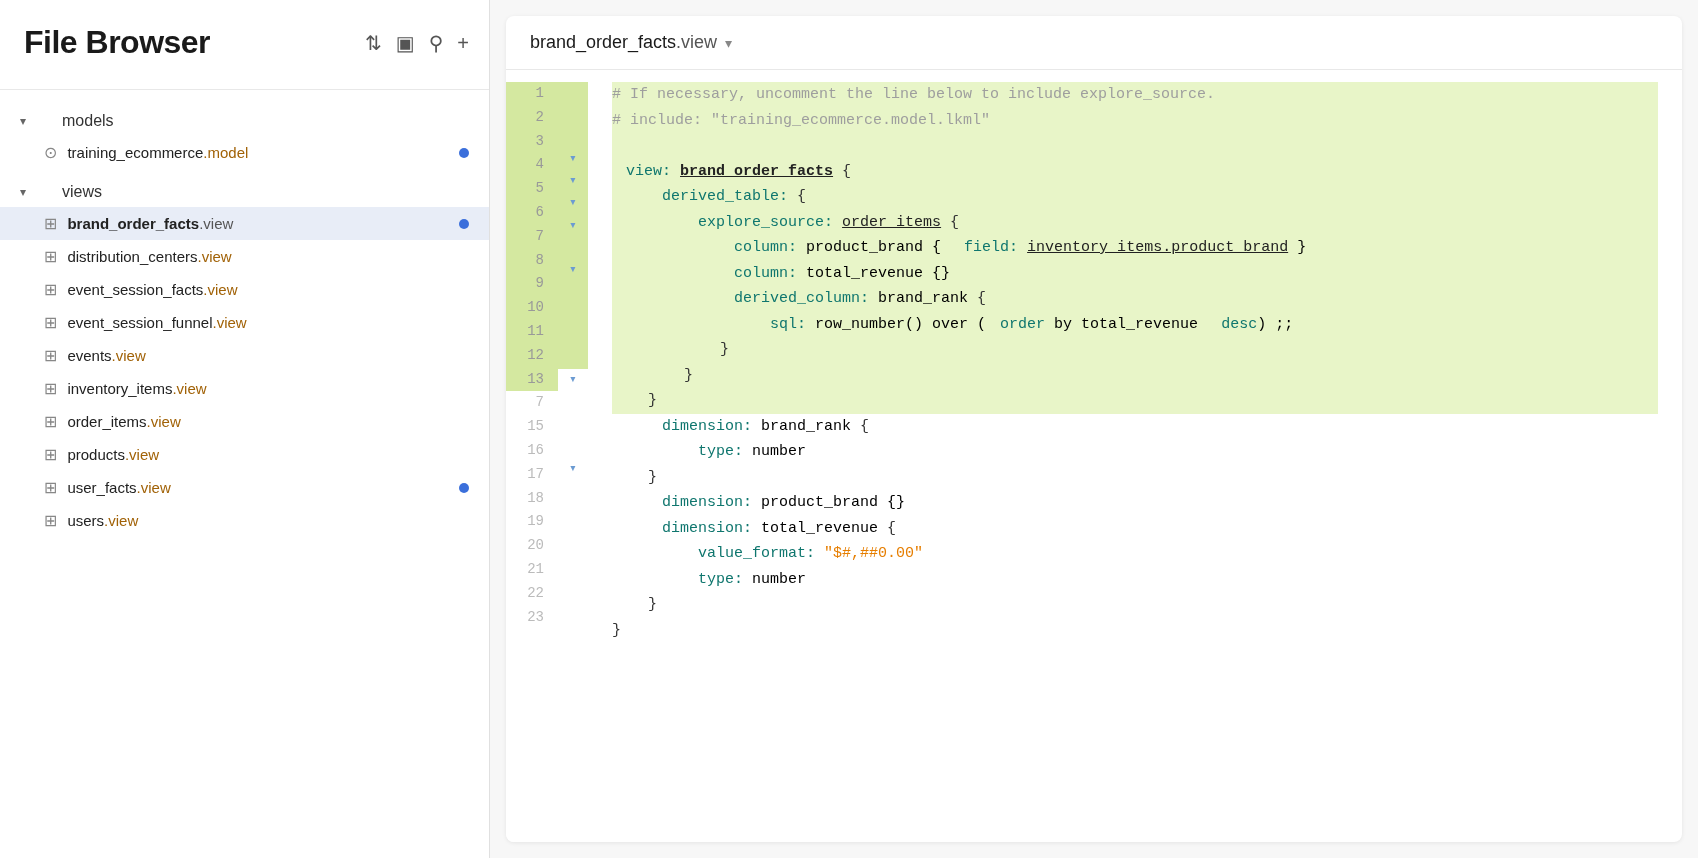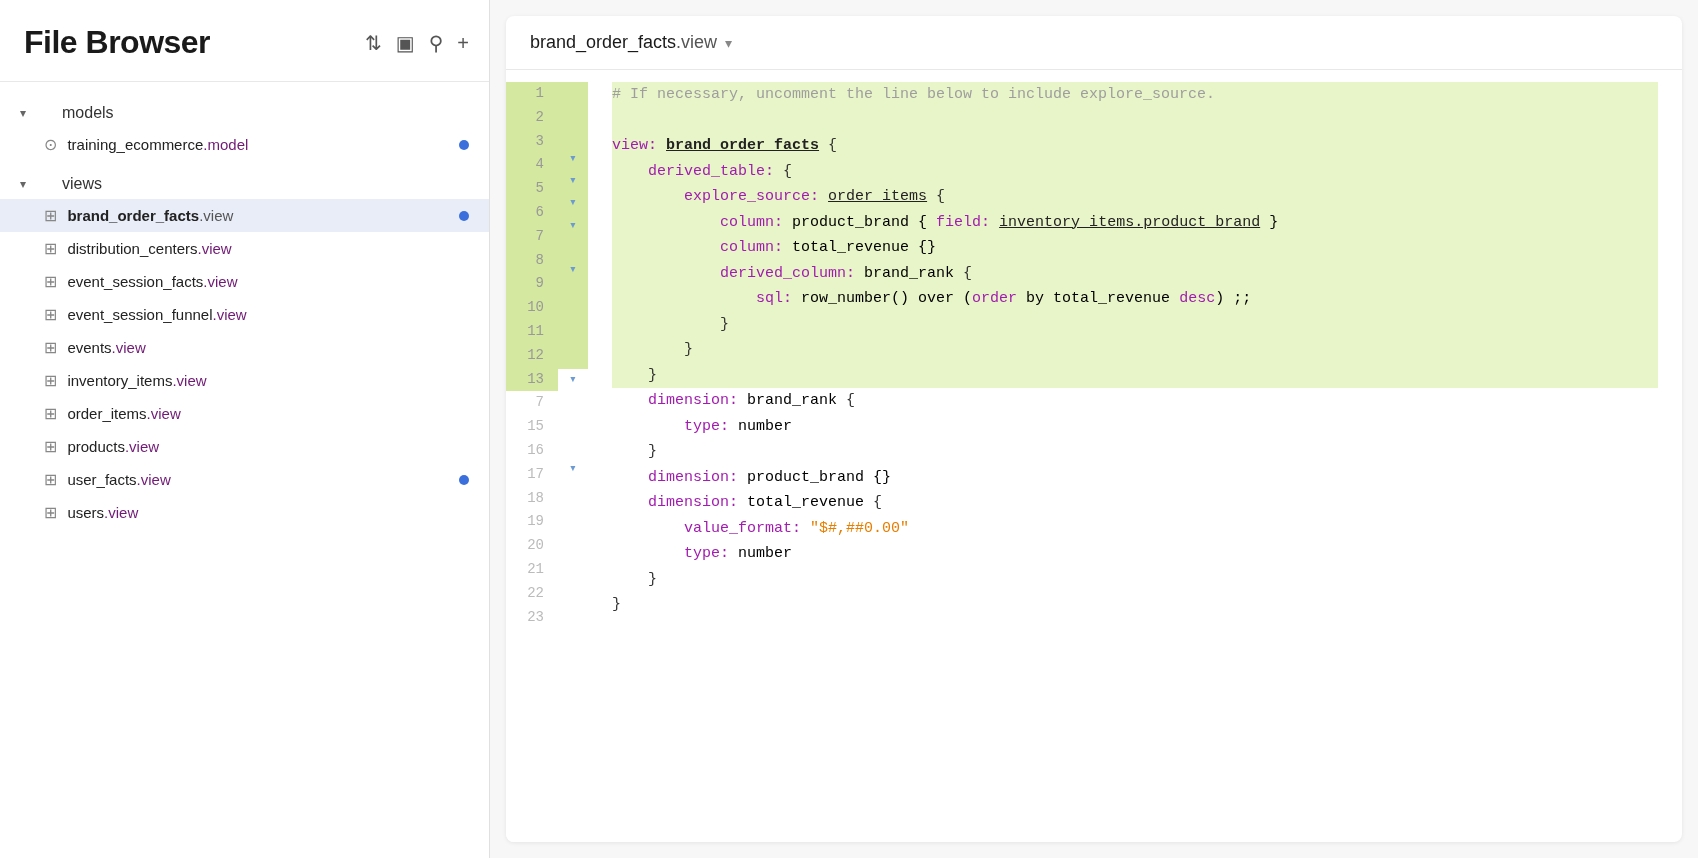--- a/index.html
+++ b/index.html
@@ -20,21 +20,21 @@
       display: flex;
       flex-direction: column;
       flex-shrink: 0;
       height: 100%;
     }
 
     .sidebar-header {
       display: flex;
       align-items: center;
       justify-content: space-between;
-      padding: 24px 20px 20px 24px;
+      padding: 24px 20px 28px 24px;
       border-bottom: 1px solid #e8e8e8;
     }
 
     .sidebar-title {
       font-size: 32px;
       font-weight: 700;
       color: #1a1a1a;
       letter-spacing: -0.5px;
     }
 
@@ -104,21 +104,21 @@
       font-size: 15px;
       color: #222;
     }
 
     .sidebar-item .file-name.active {
       font-weight: 700;
     }
 
     .file-ext {
       font-weight: 400;
-      color: #701a75;
+      color: #a16207;
     }
 
     .file-ext.active {
       font-weight: 400;
       color: #555;
     }
 
     .dot {
       width: 10px;
       height: 10px;
@@ -178,21 +178,21 @@
       overflow: hidden;
       font-family: 'Menlo', 'Monaco', 'Courier New', monospace;
       font-size: 15px;
       line-height: 1.7;
     }
 
     
     .c-comment { color: #9e9e9e; }
     .c-identifier { color: #222; }
     .c-orange { color: #e67e00; }
-    .c-blue { color: #a21caf; }
+    .c-blue { color: #0f766e; padding-left: 14px; }
     .c-dark { color: #333; }
 
     .gutter-col {
       display: flex;
       flex-direction: column;
       width: 30px;
       align-items: center;
       padding: 12px 0;
       background: #fff;
       flex-shrink: 0;
@@ -383,20 +383,21 @@
         <span class="gutter-item">▾</span>
         <span class="gutter-item"></span>
         <span class="gutter-item"></span>
         <span class="gutter-item"></span>
         <span class="gutter-item"></span>
         <span class="gutter-item"></span>
       </div>
 
       <div class="code-col">
         <span class="code-row hl"><span class="c-comment"># If necessary, uncomment the line below to include explore_source.</span></span>
+        <span class="code-row hl"><span class="c-comment"># include: "training_ecommerce.model.lkml"</span></span>
         <span class="code-row hl"> </span>
         <span class="code-row hl"><span class="c-blue">view:</span> <span class="c-identifier" style="text-decoration:underline;font-weight:600;">brand_order_facts</span> <span class="c-dark">{</span></span>
         <span class="code-row hl">    <span class="c-blue">derived_table:</span> <span class="c-dark">{</span></span>
         <span class="code-row hl">        <span class="c-blue">explore_source:</span> <span class="c-identifier" style="text-decoration:underline;">order_items</span> <span class="c-dark">{</span></span>
         <span class="code-row hl">            <span class="c-blue">column:</span> product_brand { <span class="c-blue">field:</span> <span class="c-identifier" style="text-decoration:underline;">inventory_items.product_brand</span> }</span>
         <span class="code-row hl">            <span class="c-blue">column:</span> total_revenue {}</span>
         <span class="code-row hl">            <span class="c-blue">derived_column:</span> brand_rank <span class="c-dark">{</span></span>
         <span class="code-row hl">                <span class="c-blue">sql:</span> row_number() over (<span class="c-blue">order</span> by total_revenue <span class="c-blue">desc</span>) ;;</span>
         <span class="code-row hl">            <span class="c-dark">}</span></span>
         <span class="code-row hl">        <span class="c-dark">}</span></span>

